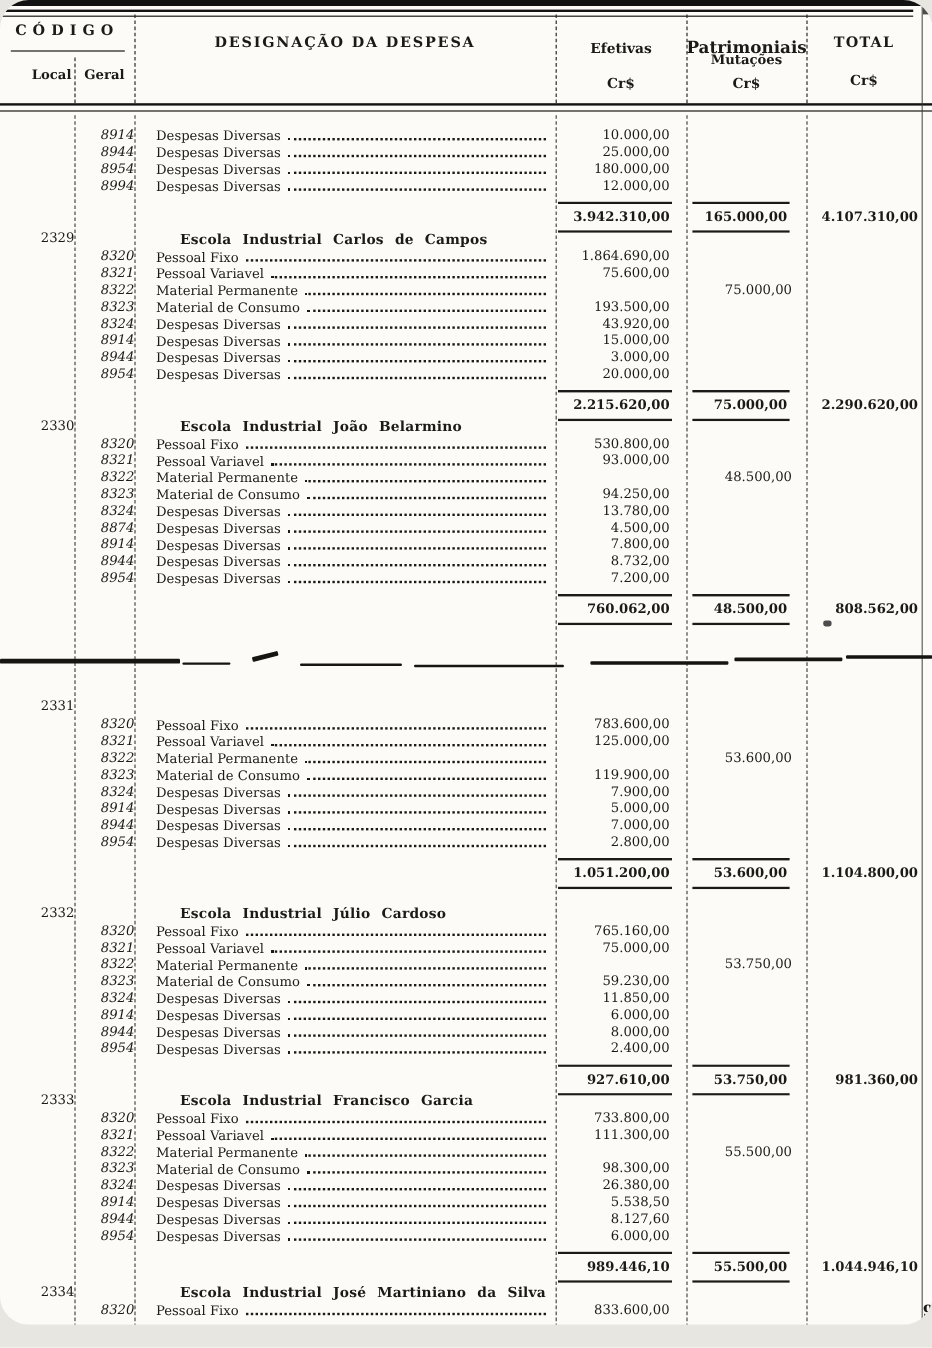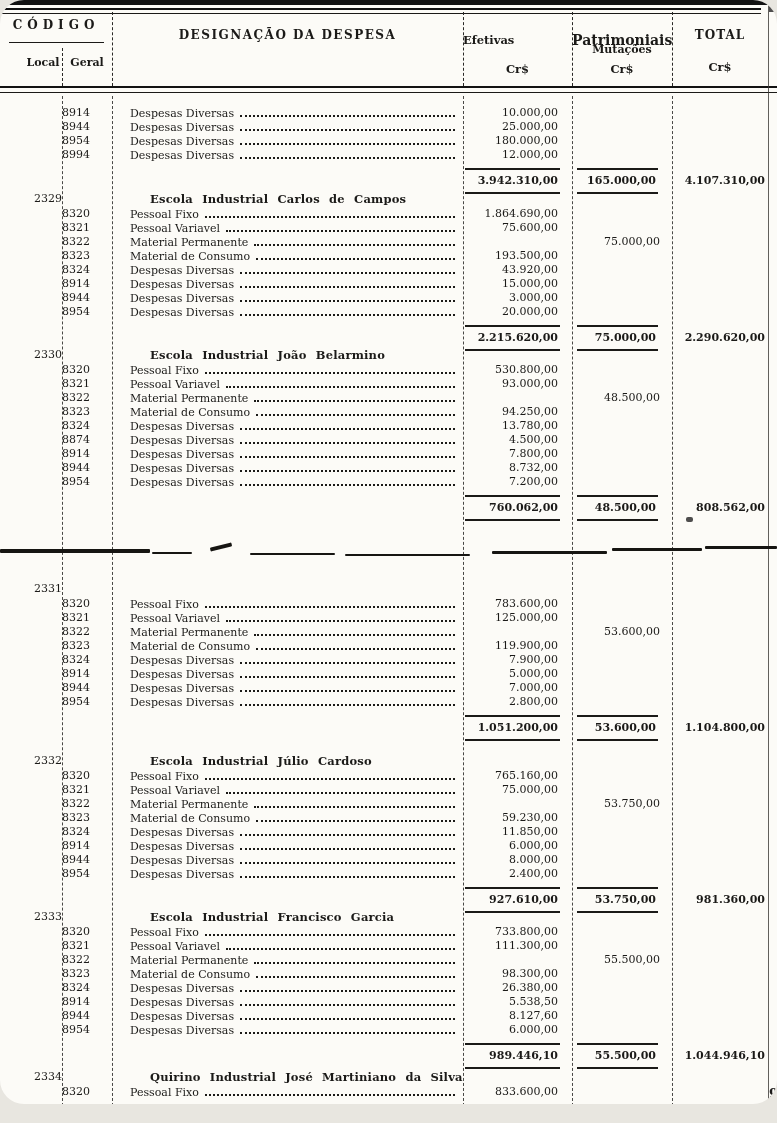--- a/index.html
+++ b/index.html
@@ -10,21 +10,21 @@
   .top-double{position:absolute;left:0;top:8px;width:761px;height:3px;
         border-top:2px solid #121212;border-bottom:1px solid #1b1a18;}
   .hdr-bottom{position:absolute;left:0;top:86px;width:777px;height:4px;
         border-top:2px solid #121212;border-bottom:1px solid #1b1a18;}
   .hlabel{position:absolute;font-weight:bold;white-space:nowrap;}
   .codigo{left:0;width:112px;top:18px;text-align:center;font-size:12px;letter-spacing:5px;}
   .codigo-rule{position:absolute;left:9px;top:42px;width:95px;border-top:1.5px solid #1b1a18;}
   .local{left:0;width:62px;top:56px;text-align:center;font-size:11px;padding-left:12px;}
   .geral{left:62px;width:50px;top:56px;text-align:center;font-size:11px;}
   .designacao{left:112px;width:351px;top:28px;text-align:center;font-size:12px;letter-spacing:1.5px;}
-  .efetivas{left:463px;width:109px;top:33px;text-align:left;font-size:11.5px;}
+  .efetivas{left:463px;width:109px;top:33px;text-align:center;font-size:11.5px;}
   .mut1{left:572px;width:100px;top:18px;text-align:center;font-size:11px;margin-top:25px;}
   .mut2{left:572px;width:100px;top:32px;text-align:center;font-size:14px;}
   .totalh{left:672px;width:96px;top:28px;text-align:center;font-size:12px;letter-spacing:1px;}
   .cr-ef{left:463px;width:109px;top:62px;text-align:center;font-size:11.5px;}
   .cr-mut{left:572px;width:100px;top:62px;text-align:center;font-size:11.5px;}
   .cr-tot{left:672px;width:96px;top:60px;text-align:center;font-size:11.5px;}
   
   .vline{position:absolute;width:0;border-left:1px dashed #2a2927;}
   .v-h{top:12px;height:74px;}
   .v-b{top:96px;height:1010px;opacity:.85;}
@@ -33,21 +33,21 @@
   .v62h{top:48px;height:38px;}
   
   .body{position:absolute;left:0;top:0;width:777px;height:1123px;}
   .section{position:absolute;left:0;width:777px;}
   .row{display:grid;grid-template-columns:62px 50px 351px 109px 100px 96px;
        height:14px;line-height:14px;font-size:11px;}
   .row.school{height:16px;line-height:16px;margin-top:3px;}
   .row.subtotal{height:auto;margin-top:6px;margin-bottom:3px;}
   .c{white-space:nowrap;overflow:hidden;}
   .localc{text-align:right;padding-left:6px;font-size:11px;}
-  .geralc{text-align:left;font-size:11px;}
+  .geralc{text-align:right;font-size:11px;font-style:italic;}
   .desig{padding-left:18px;display:flex;align-items:baseline;}
   .desig .dtext{flex:0 0 auto;padding-right:6px;}
   .desig .leader{flex:1 1 auto;border-bottom:2px dotted #1b1a18;height:9px;margin-right:8px;}
   .schoolname{padding-left:38px;font-weight:bold;font-size:11.5px;word-spacing:5px;letter-spacing:.2px;}
   .num{text-align:right;}
   .ef.num{padding-right:14px;}
   .mut.num{padding-right:12px;}
   .tot.num{padding-right:3px;}
   .subbox{border-top:2px solid #1b1a18;border-bottom:2px solid #1b1a18;
           text-align:right;font-weight:bold;padding:4px 2px 4px 0;min-height:13px;}
@@ -761,21 +761,21 @@
     <div class="c mut">
       <div class="subbox sb-mut">55.500,00</div>
     </div>
     <div class="c tot subtot-val">1.044.946,10</div>
   </div>
 </div>
       <div class="section" style="top: 1066px;">
   <div class="row school">
     <div class="c localc">2334</div>
     <div class="c geralc"></div>
-    <div class="c schoolname">Quirino Industrial José Martiniano da Silva</div>
+    <div class="c schoolname">Escola Industrial José Martiniano da Silva</div>
     <div class="c"></div>
     <div class="c"></div>
     <div class="c"></div>
   </div>
 
   <div class="row item">
     <div class="c localc"></div>
     <div class="c geralc">8320</div>
     <div class="c desig">
       <span class="dtext">Pessoal Fixo</span>

